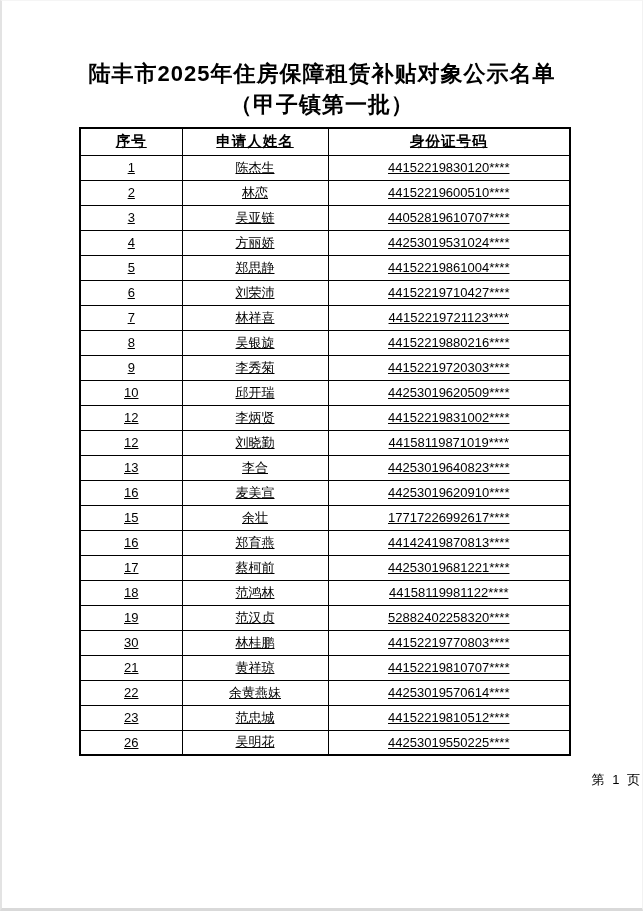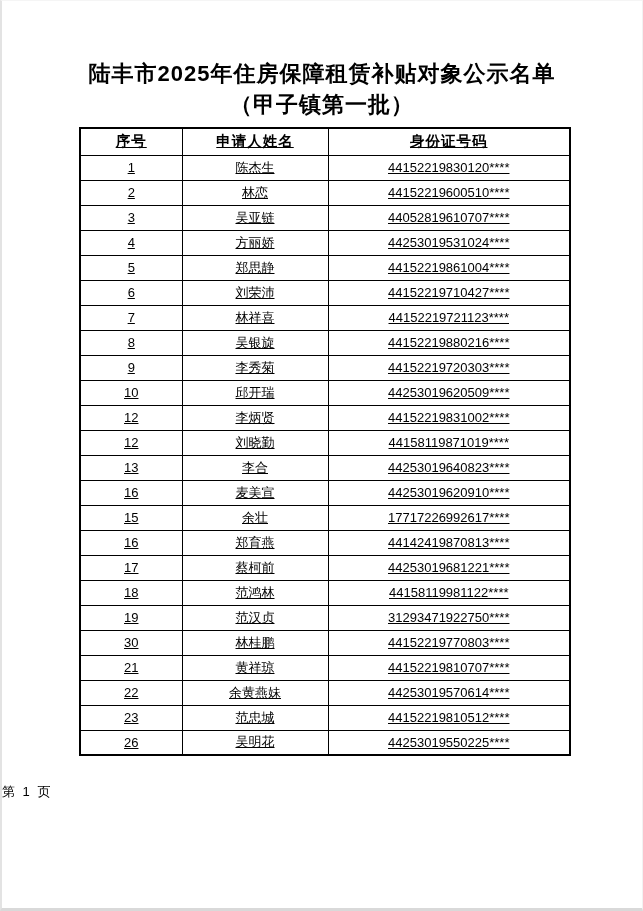--- a/index.html
+++ b/index.html
@@ -53,23 +53,23 @@
   }
   table.roster td {
     height: 25px;
     font-size: 13px;
     font-weight: normal;
   }
   .col-no  { width: 102px; }
   .col-name{ width: 146px; }
   .col-id  { width: 242px; }
   .footer {
-    text-align: left;
+    text-align: right;
     font-size: 13px;
-    margin-top: 27px;
+    margin-top: 15px;
     letter-spacing: 2px;
   }
 </style>
 </head>
 <body>
 
 <div class="page">
 
   <div class="title">
     <div>陆丰市2025年住房保障租赁补贴对象公示名单</div>
@@ -176,21 +176,21 @@
           <td>44253019681221****</td>
         </tr>
         <tr>
           <td>18</td>
           <td>范鸿林</td>
           <td>44158119981122****</td>
         </tr>
         <tr>
           <td>19</td>
           <td>范汉贞</td>
-          <td>31293471922750****</td>
+          <td>52882402258320****</td>
         </tr>
         <tr>
           <td>30</td>
           <td>林桂鹏</td>
           <td>44152219770803****</td>
         </tr>
         <tr>
           <td>21</td>
           <td>黄祥琼</td>
           <td>44152219810707****</td>

